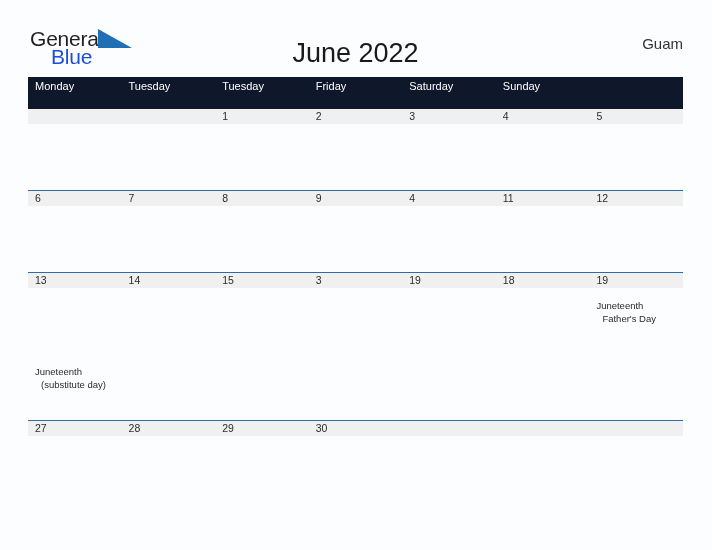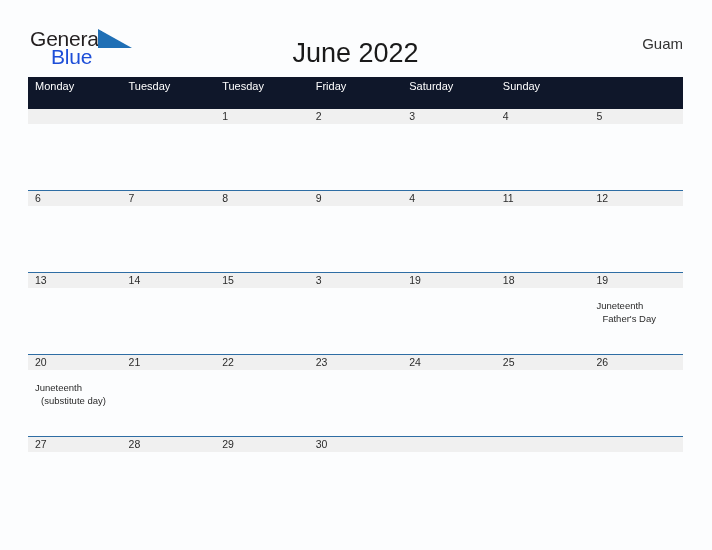--- a/index.html
+++ b/index.html
@@ -243,29 +243,20 @@
           <div class="event-cell"></div>
           <div class="event-cell"></div>
           <div class="event-cell"></div>
           <div class="event-cell">
             <div class="event-line">Juneteenth</div>
             <div class="event-line indent">Father's Day</div>
           </div>
         </div>
       </div>
       <div class="week">
-        <div class="week-dates">
-          <div class="date-cell">20</div>
-          <div class="date-cell">21</div>
-          <div class="date-cell">22</div>
-          <div class="date-cell">23</div>
-          <div class="date-cell">24</div>
-          <div class="date-cell">25</div>
-          <div class="date-cell">26</div>
-        </div>
         <div class="week-events">
           <div class="event-cell">
             <div class="event-line">Juneteenth</div>
             <div class="event-line indent">(substitute day)</div>
           </div>
           <div class="event-cell"></div>
           <div class="event-cell"></div>
           <div class="event-cell"></div>
           <div class="event-cell"></div>
           <div class="event-cell"></div>

